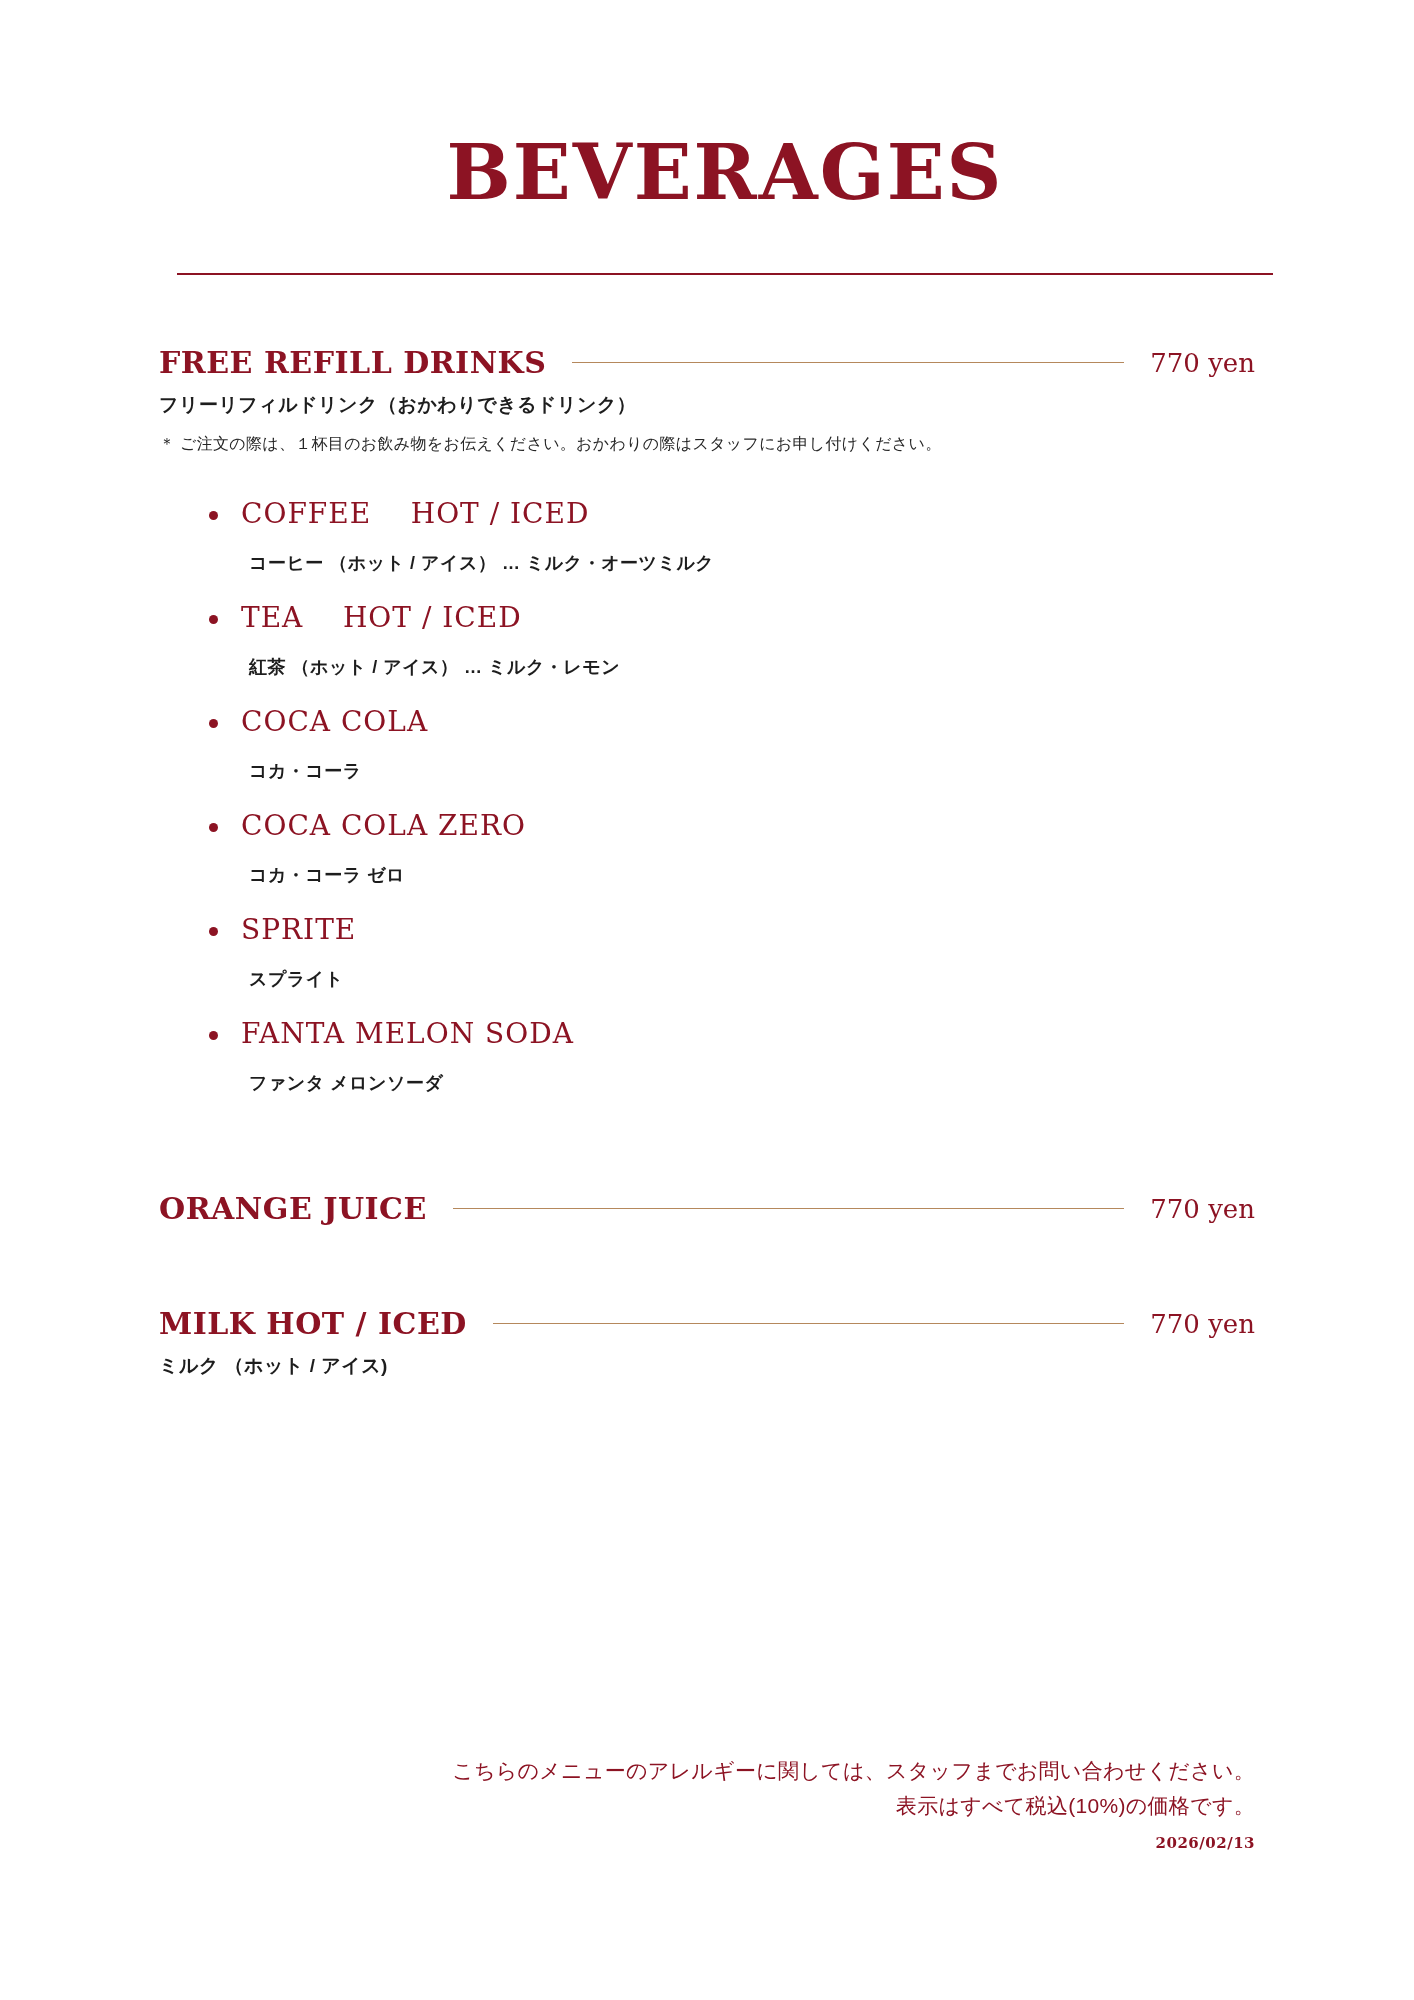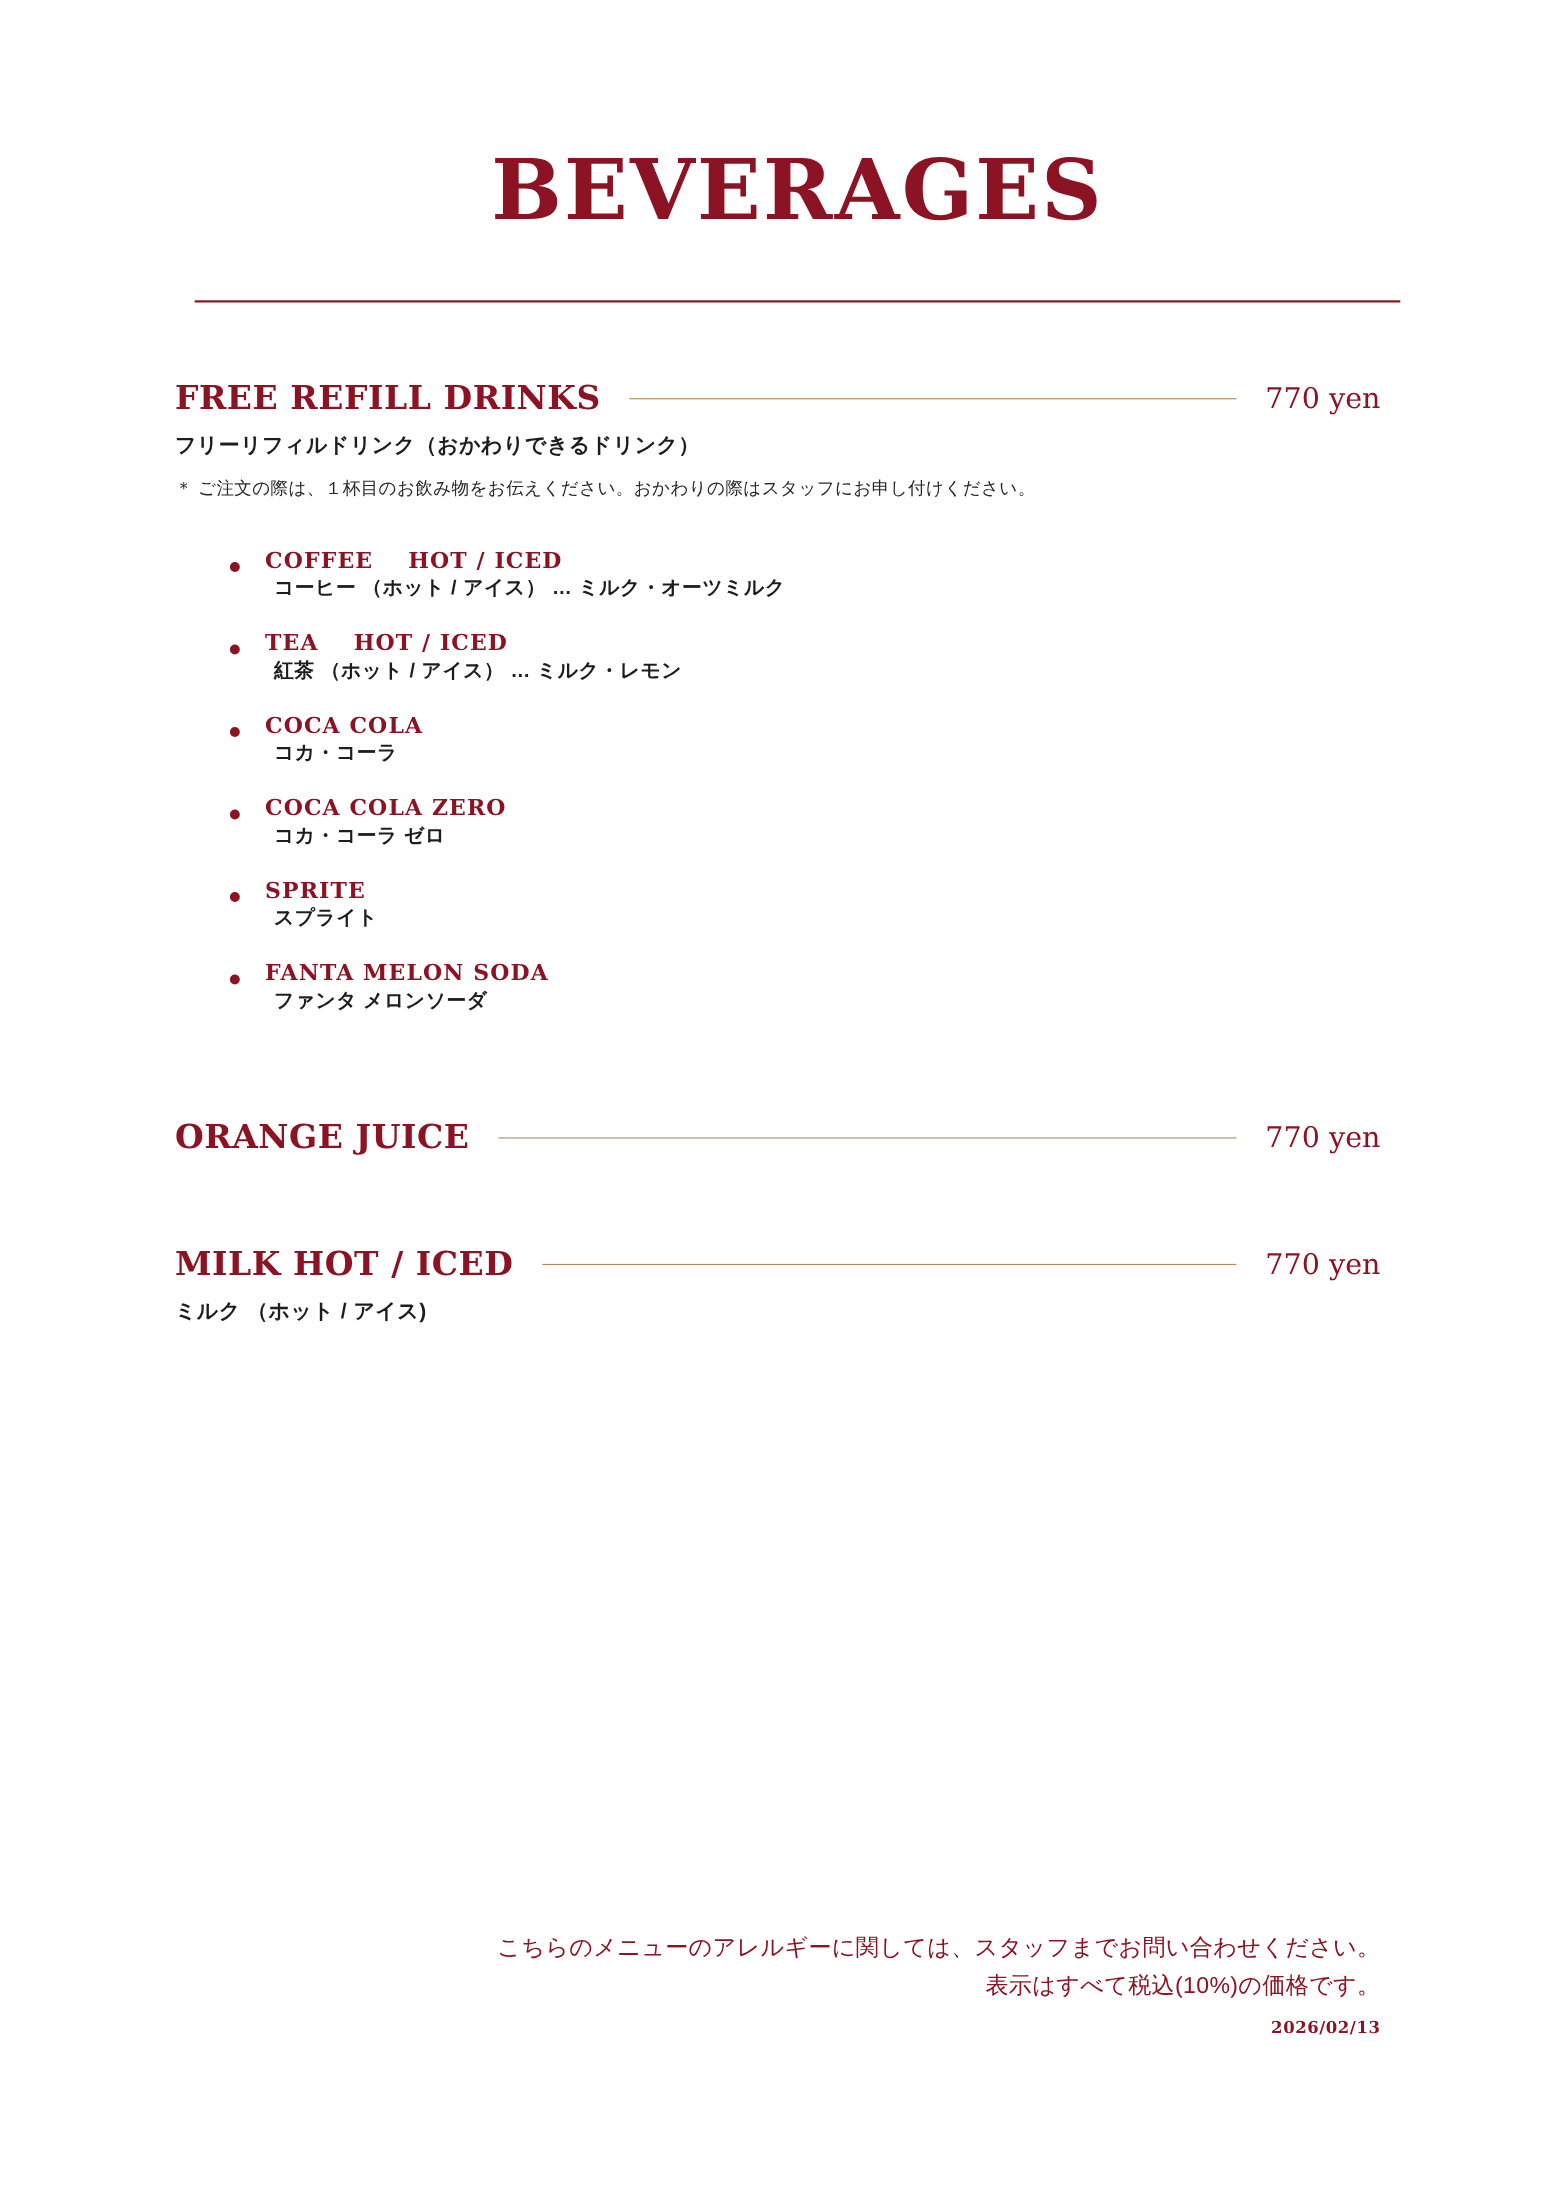--- a/index.html
+++ b/index.html
@@ -112,32 +112,32 @@
     position: absolute;
     left: 4px;
     top: 14px;
     width: 9px;
     height: 9px;
     border-radius: 50%;
     background: #8c1323;
   }
   .drink-en {
     font-family: "DejaVu Serif", serif;
-    font-weight: bold;
-    font-size: 20px;
+    font-weight: normal;
+    font-size: 28px;
     color: #8c1323;
     letter-spacing: 1px;
     white-space: pre;
   }
   .drink-jp {
     font-family: "Liberation Sans", sans-serif;
     font-weight: bold;
     font-size: 18px;
     color: #1d1d1d;
-    margin-top: 1px;
+    margin-top: 21px;
     margin-left: 8px;
     letter-spacing: 0.5px;
   }
 
   .section-gap-lg { margin-top: 96px; }
   .section-gap-md { margin-top: 80px; }
 
   
   .footer {
     position: absolute;

